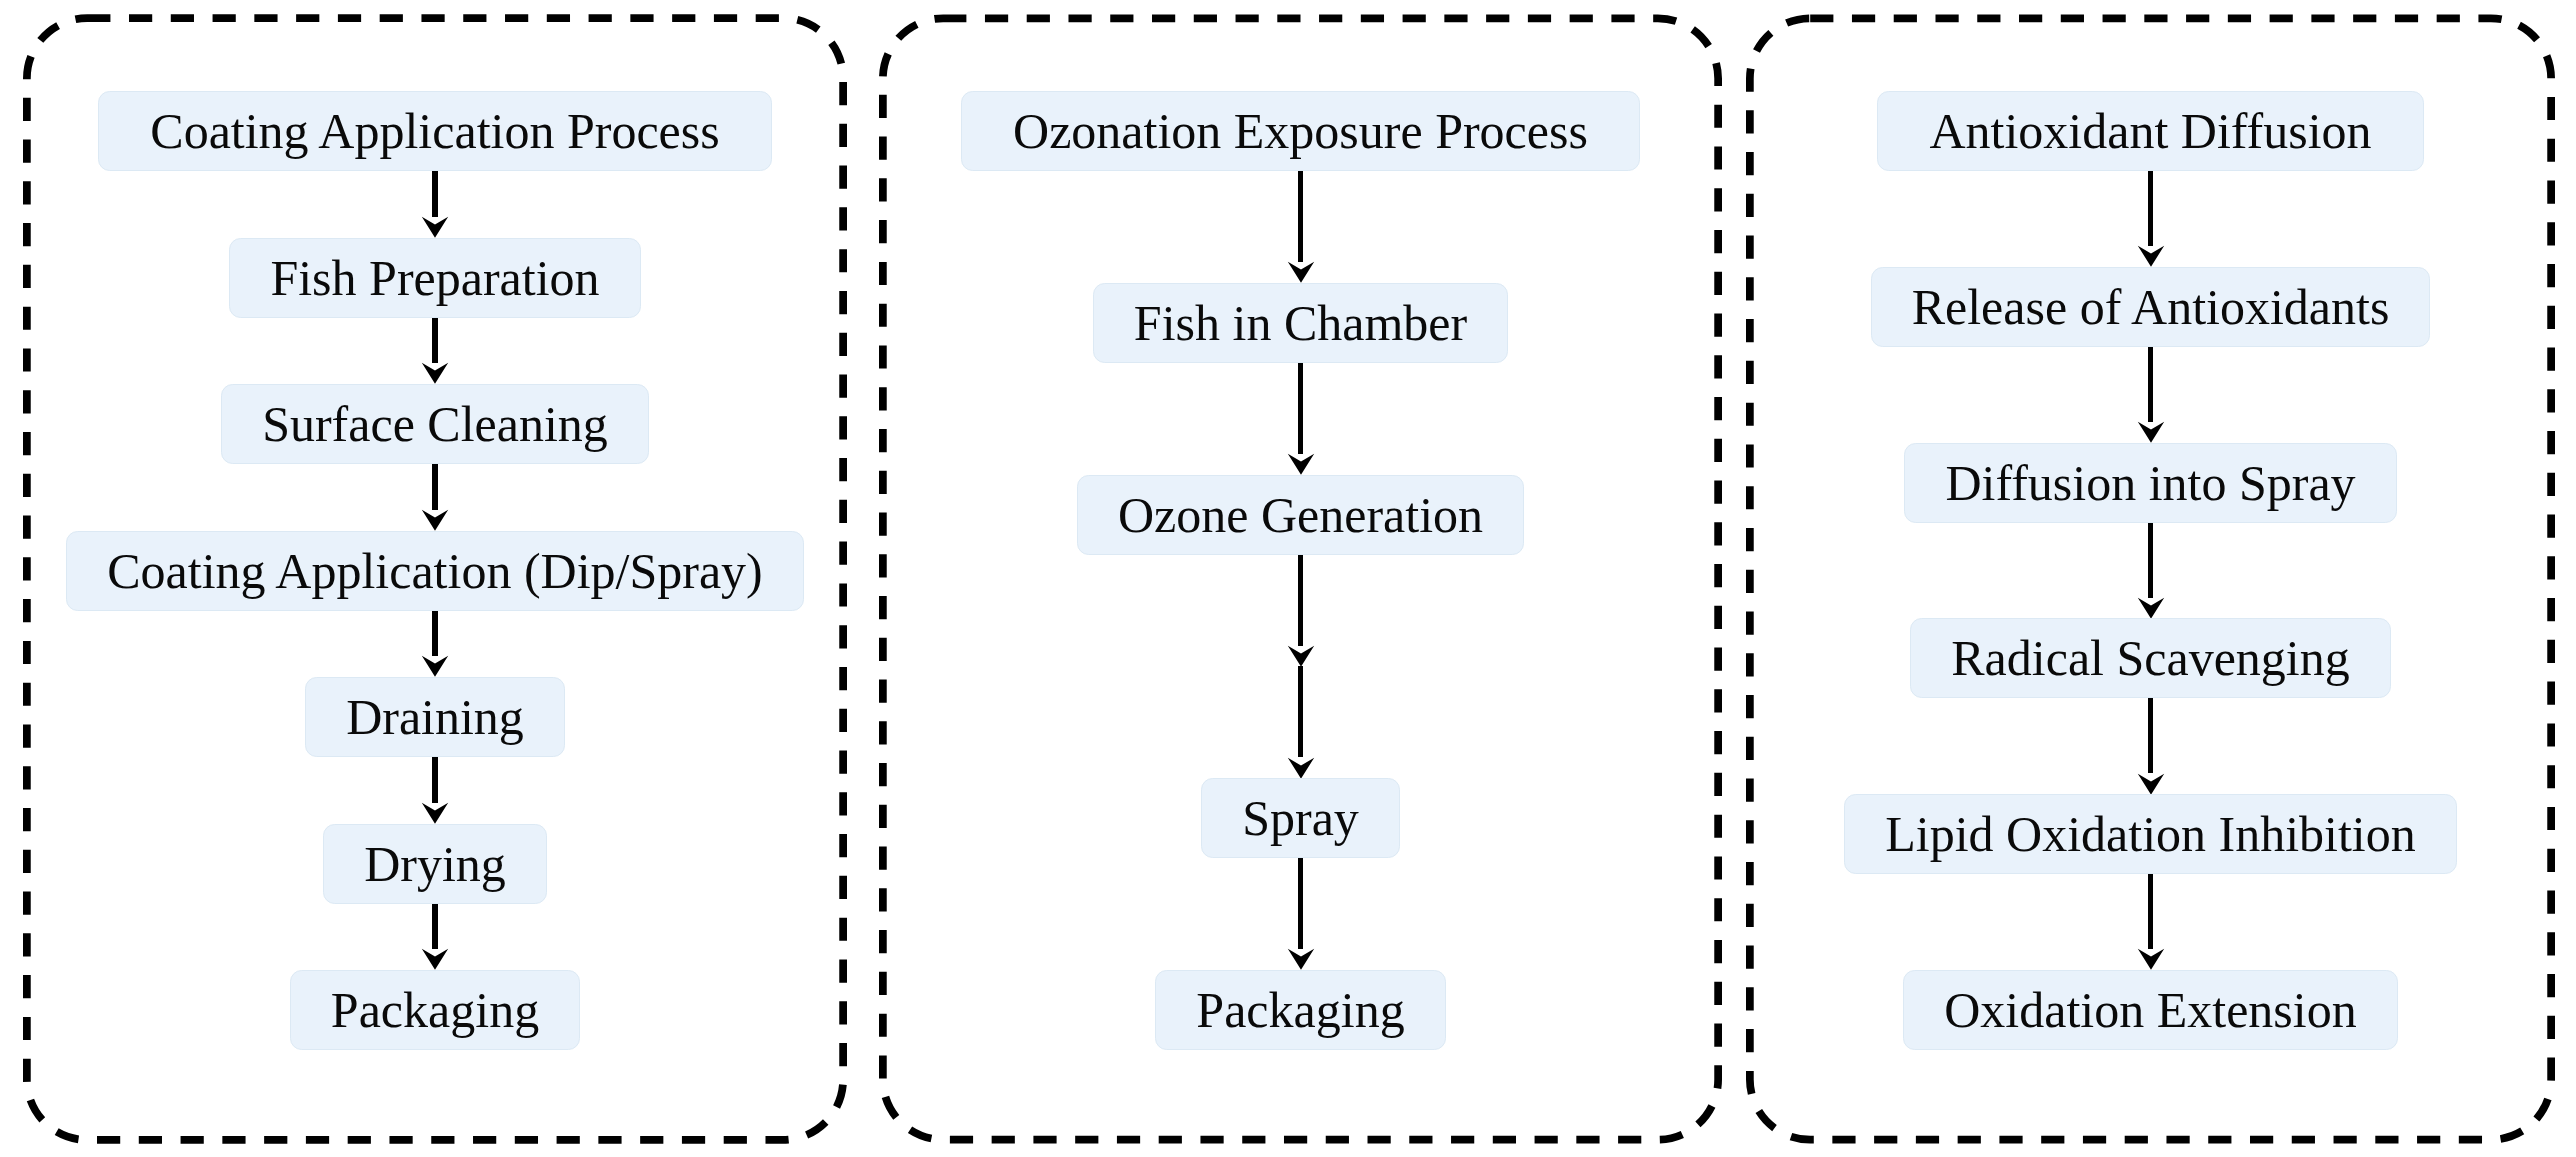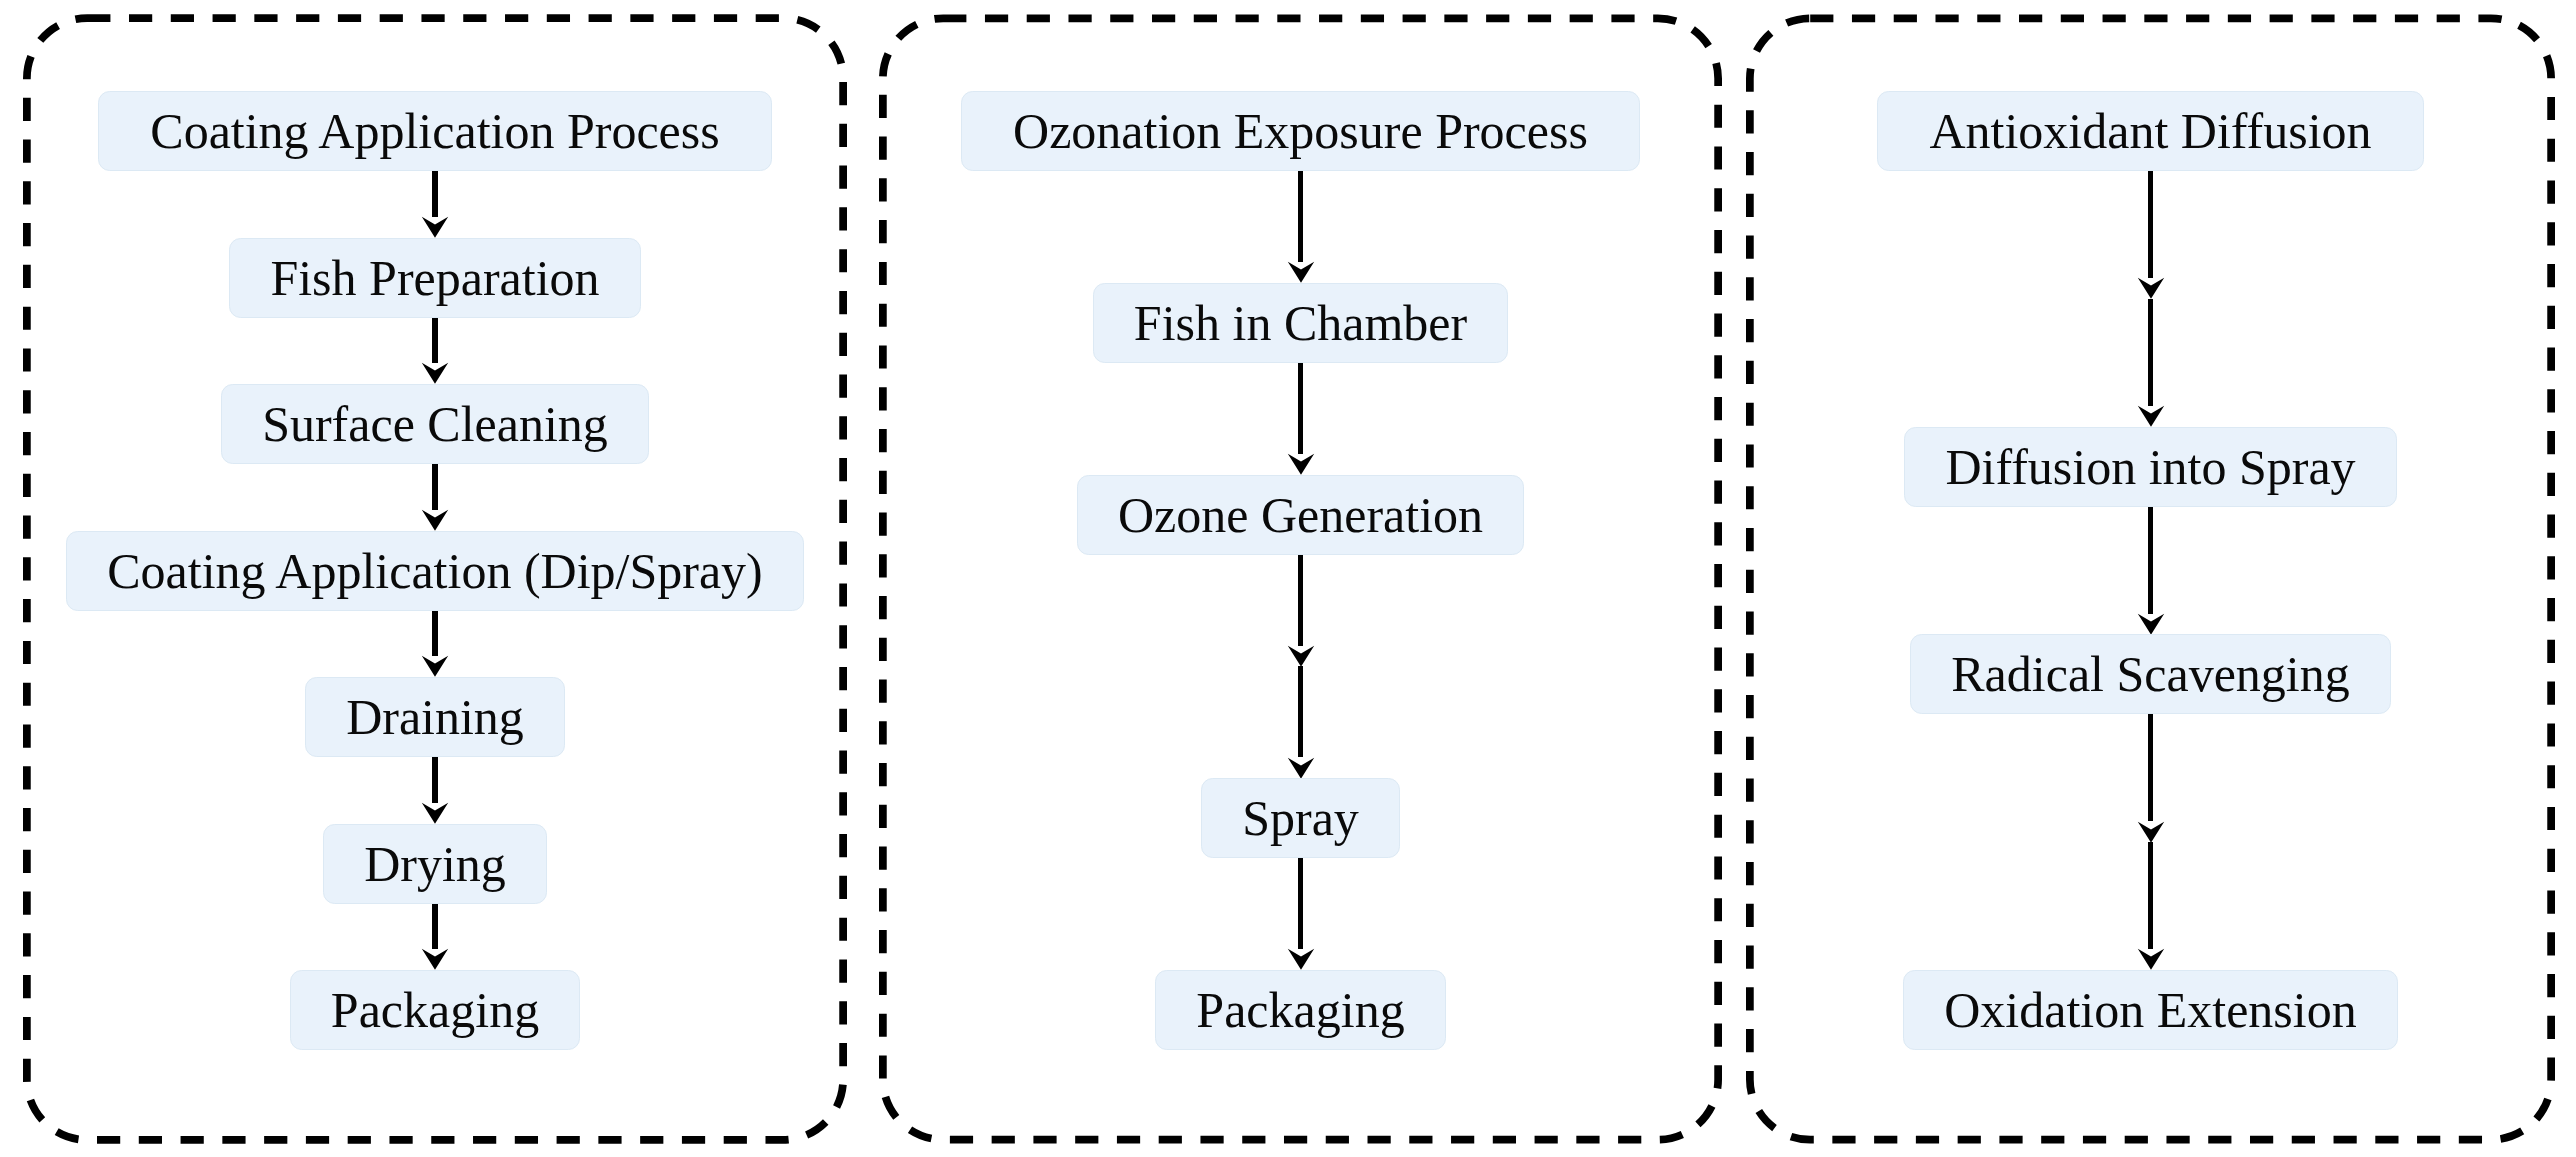--- a/index.html
+++ b/index.html
@@ -183,40 +183,42 @@
         <rect rx="78" ry="78" x="5" y="5" width="1036" height="1450"></rect>
       </svg>
     <div class="flow">
         <div class="step title">Antioxidant Diffusion</div>
         <div class="arrow">
           <div class="shaft"></div>
           <svg class="head" width="28" height="21.7" viewBox="0 0 36 28">
             <path d="M18 28 L1 1 L18 11 L35 1 Z"></path>
           </svg>
         </div>
+        <div class="step">Release of Antioxidants</div>
         <div class="arrow">
           <div class="shaft"></div>
           <svg class="head" width="28" height="21.7" viewBox="0 0 36 28">
             <path d="M18 28 L1 1 L18 11 L35 1 Z"></path>
           </svg>
         </div>
         <div class="step">Diffusion into Spray</div>
         <div class="arrow">
           <div class="shaft"></div>
           <svg class="head" width="28" height="21.7" viewBox="0 0 36 28">
             <path d="M18 28 L1 1 L18 11 L35 1 Z"></path>
           </svg>
         </div>
         <div class="step">Radical Scavenging</div>
         <div class="arrow">
           <div class="shaft"></div>
           <svg class="head" width="28" height="21.7" viewBox="0 0 36 28">
             <path d="M18 28 L1 1 L18 11 L35 1 Z"></path>
           </svg>
         </div>
+        <div class="step">Lipid Oxidation Inhibition</div>
         <div class="arrow">
           <div class="shaft"></div>
           <svg class="head" width="28" height="21.7" viewBox="0 0 36 28">
             <path d="M18 28 L1 1 L18 11 L35 1 Z"></path>
           </svg>
         </div>
         <div class="step">Oxidation Extension</div>
       </div>
   </div>
 

